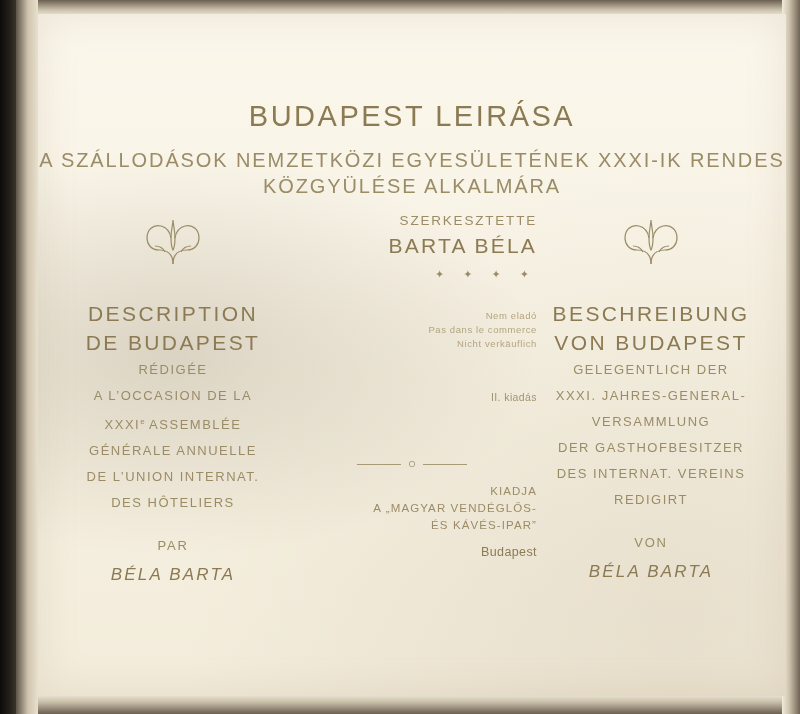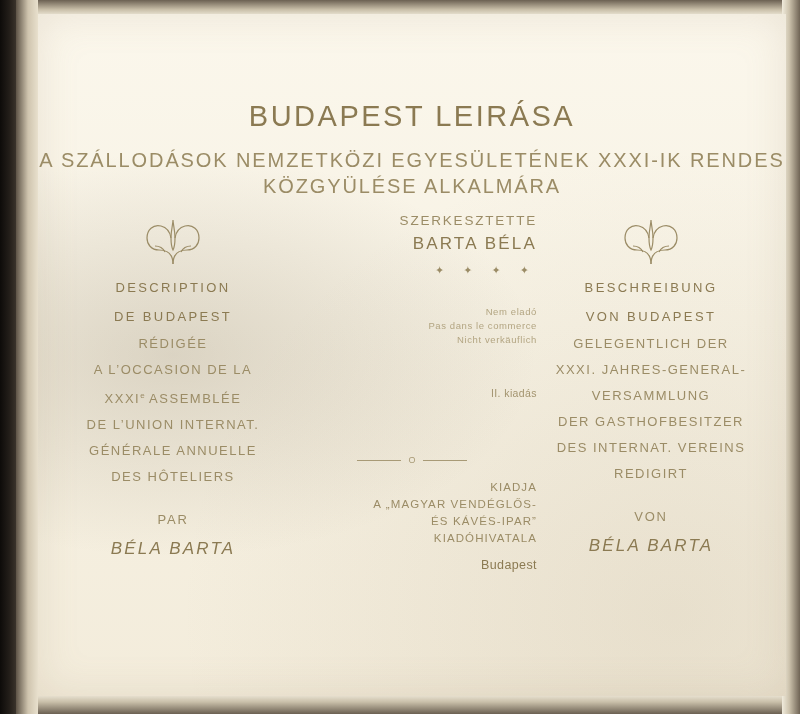--- a/index.html
+++ b/index.html
@@ -96,21 +96,21 @@
     width: 250px;
     text-align: right;
     top: 0;
   }
   .editor-label {
     font-size: 13.5px;
     letter-spacing: 1.8px;
     color: #9b8c66;
   }
   .editor-name {
-    font-size: 17px;
+    font-size: 21px;
     letter-spacing: 2.2px;
     color: #8b7a52;
     margin-top: 6px;
   }
   .dots {
     font-size: 11px;
     letter-spacing: 8px;
     color: #9b8c66;
     margin-top: 10px;
   }
@@ -175,25 +175,25 @@
   .col-left  { left: 10px; }
   .col-right { right: 10px; }
 
   .ornament {
     height: 58px;
     display: flex;
     align-items: center;
     justify-content: center;
   }
   .side-head {
-    font-size: 13px;
+    font-size: 21px;
     letter-spacing: 2.4px;
     color: #8b7a52;
     line-height: 29px;
-    margin-top: 2px;
+    margin-top: 28px;
   }
   .side-body {
     font-size: 13px;
     letter-spacing: 1.5px;
     color: #9b8c66;
     line-height: 26px;
   }
   .side-by {
     font-size: 13px;
     letter-spacing: 1.8px;
@@ -242,22 +242,22 @@
           </svg>
         </div>
         <div class="side-head">
           <div>DESCRIPTION</div>
           <div>DE BUDAPEST</div>
         </div>
         <div class="side-body">
           <div>RÉDIGÉE</div>
           <div>A L’OCCASION DE LA</div>
           <div class="nowrap">XXXI<sup>e</sup> ASSEMBLÉE</div>
+          <div>GÉNÉRALE ANNUELLE</div>
           <div>DE L’UNION INTERNAT.</div>
-          <div>GÉNÉRALE ANNUELLE</div>
           <div>DES HÔTELIERS</div>
         </div>
         <div class="side-by">PAR</div>
         <div class="side-author">BÉLA BARTA</div>
       </div>
 
       <div class="col-center">
         <div class="editor-label">SZERKESZTETTE</div>
         <div class="editor-name">BARTA BÉLA</div>
         <div class="dots">✦ ✦ ✦ ✦</div>
@@ -267,21 +267,20 @@
           <div>Nicht verkäuflich</div>
         </div>
         <div class="edition">II. kiadás</div>
         <div class="rule">
           <span>O</span>
         </div>
         <div class="publisher">
           <div>KIADJA</div>
           <div>A „MAGYAR VENDÉGLŐS-</div>
           <div>ÉS KÁVÉS-IPAR”</div>
-          <div>KIADÓHIVATALA</div>
         </div>
         <div class="city">Budapest</div>
       </div>
 
       <div class="col-side col-right">
         <div class="ornament">
           <svg width="96" height="52" viewBox="0 0 96 52" fill="none" stroke="#9b8c66" stroke-width="1.2">
             <path d="M48 48 C48 36 40 34 34 34 C26 34 22 28 22 22 C22 14 28 8 36 10 C42 11.5 45 16 46 22"></path>
             <path d="M48 48 C48 36 56 34 62 34 C70 34 74 28 74 22 C74 14 68 8 60 10 C54 11.5 51 16 50 22"></path>
             <path d="M46 22 C46 14 48 8 48 4 C48 8 50 14 50 22 C50 30 48 34 48 34 C48 34 46 30 46 22Z"></path>

